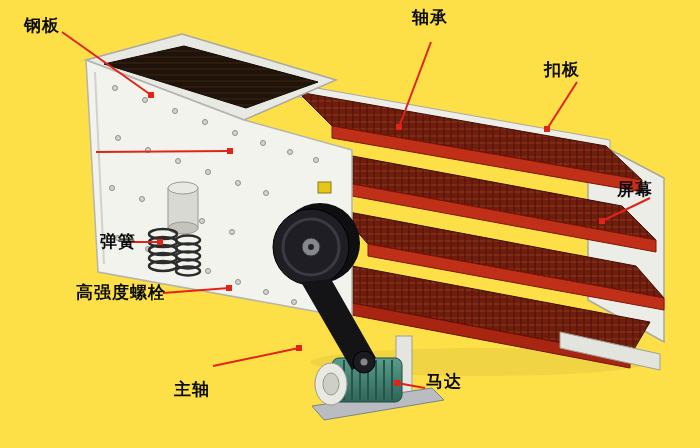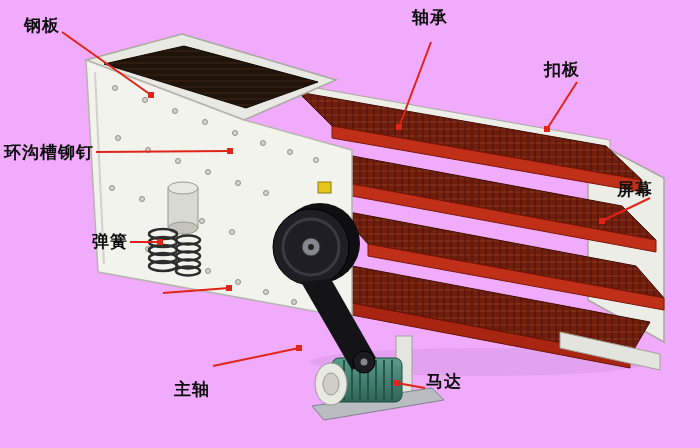--- a/index.html
+++ b/index.html
@@ -1,19 +1,19 @@
 <!DOCTYPE html>
 <html><head>
 <meta charset="utf-8">
 <style>
   html,body{margin:0;padding:0;background:#ffffff;}
   .scene{
     position:relative;
     width:700px;height:448px;
-    background:#f0abfc;
+    background:#fde047;
     overflow:hidden;
     font-family:"Liberation Sans","DejaVu Sans",sans-serif;
   }
   .scene svg{position:absolute;left:0;top:0;}
   .label{
     position:absolute;
     font-size:17px;
     font-weight:bold;
     color:#0d0d0d;
     white-space:nowrap;
@@ -176,19 +176,19 @@
     <rect x="157" y="239" width="6" height="6"></rect>
     <rect x="226" y="285" width="6" height="6"></rect>
     <rect x="296" y="345" width="6" height="6"></rect>
     <rect x="394" y="380" width="6" height="6"></rect>
   </g>
 </svg>
 
 <div class="label" style="left:24px;top:14px">钢板</div>
 <div class="label" style="left:412px;top:6px">轴承</div>
 <div class="label" style="left:544px;top:58px">扣板</div>
-<div class="label" style="left:4px;top:141px">环沟槽铆钉</div>
 <div class="label" style="left:617px;top:178px">屏幕</div>
-<div class="label" style="left:92px;top:230px">弹簧</div>
+<div class="label" style="left:100px;top:230px">弹簧</div>
+<div class="label" style="left:76px;top:281px">高强度螺栓</div>
 <div class="label" style="left:174px;top:378px">主轴</div>
 <div class="label" style="left:426px;top:370px">马达</div>
 
 </div>
 
 </body></html>

